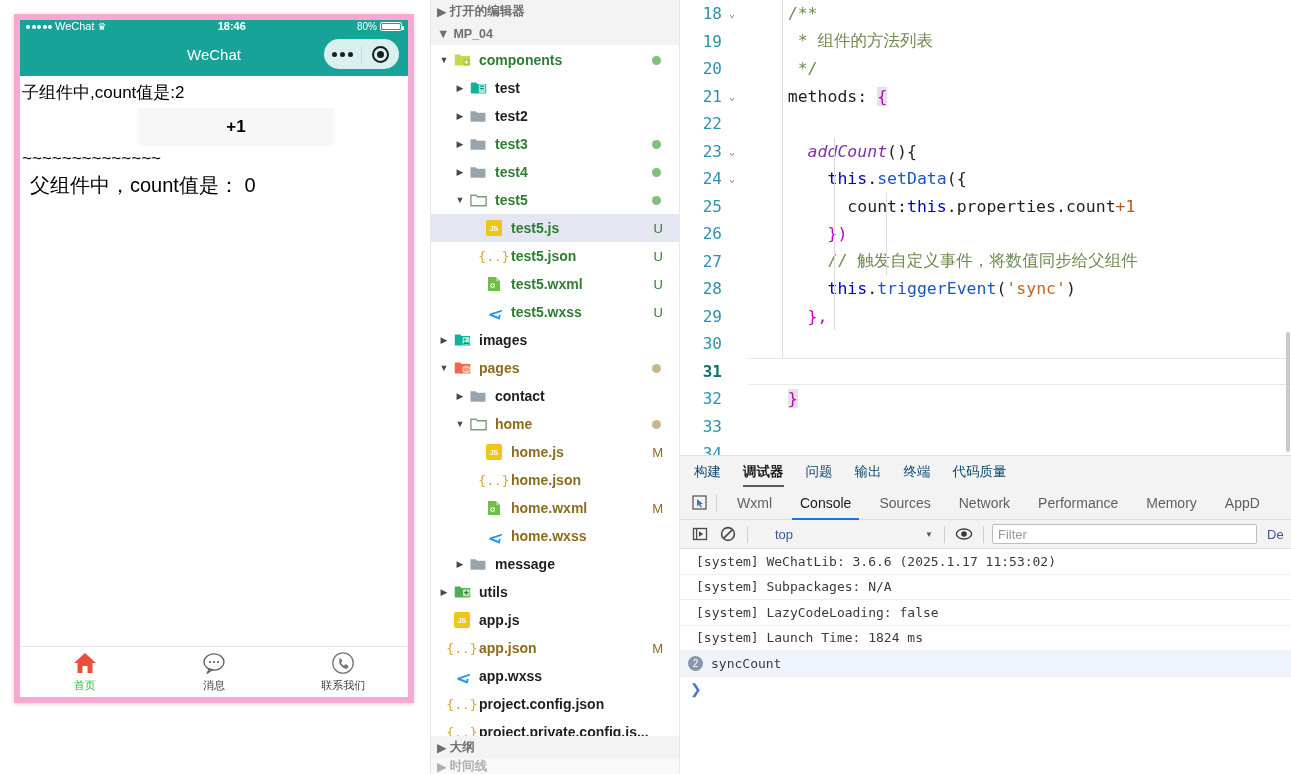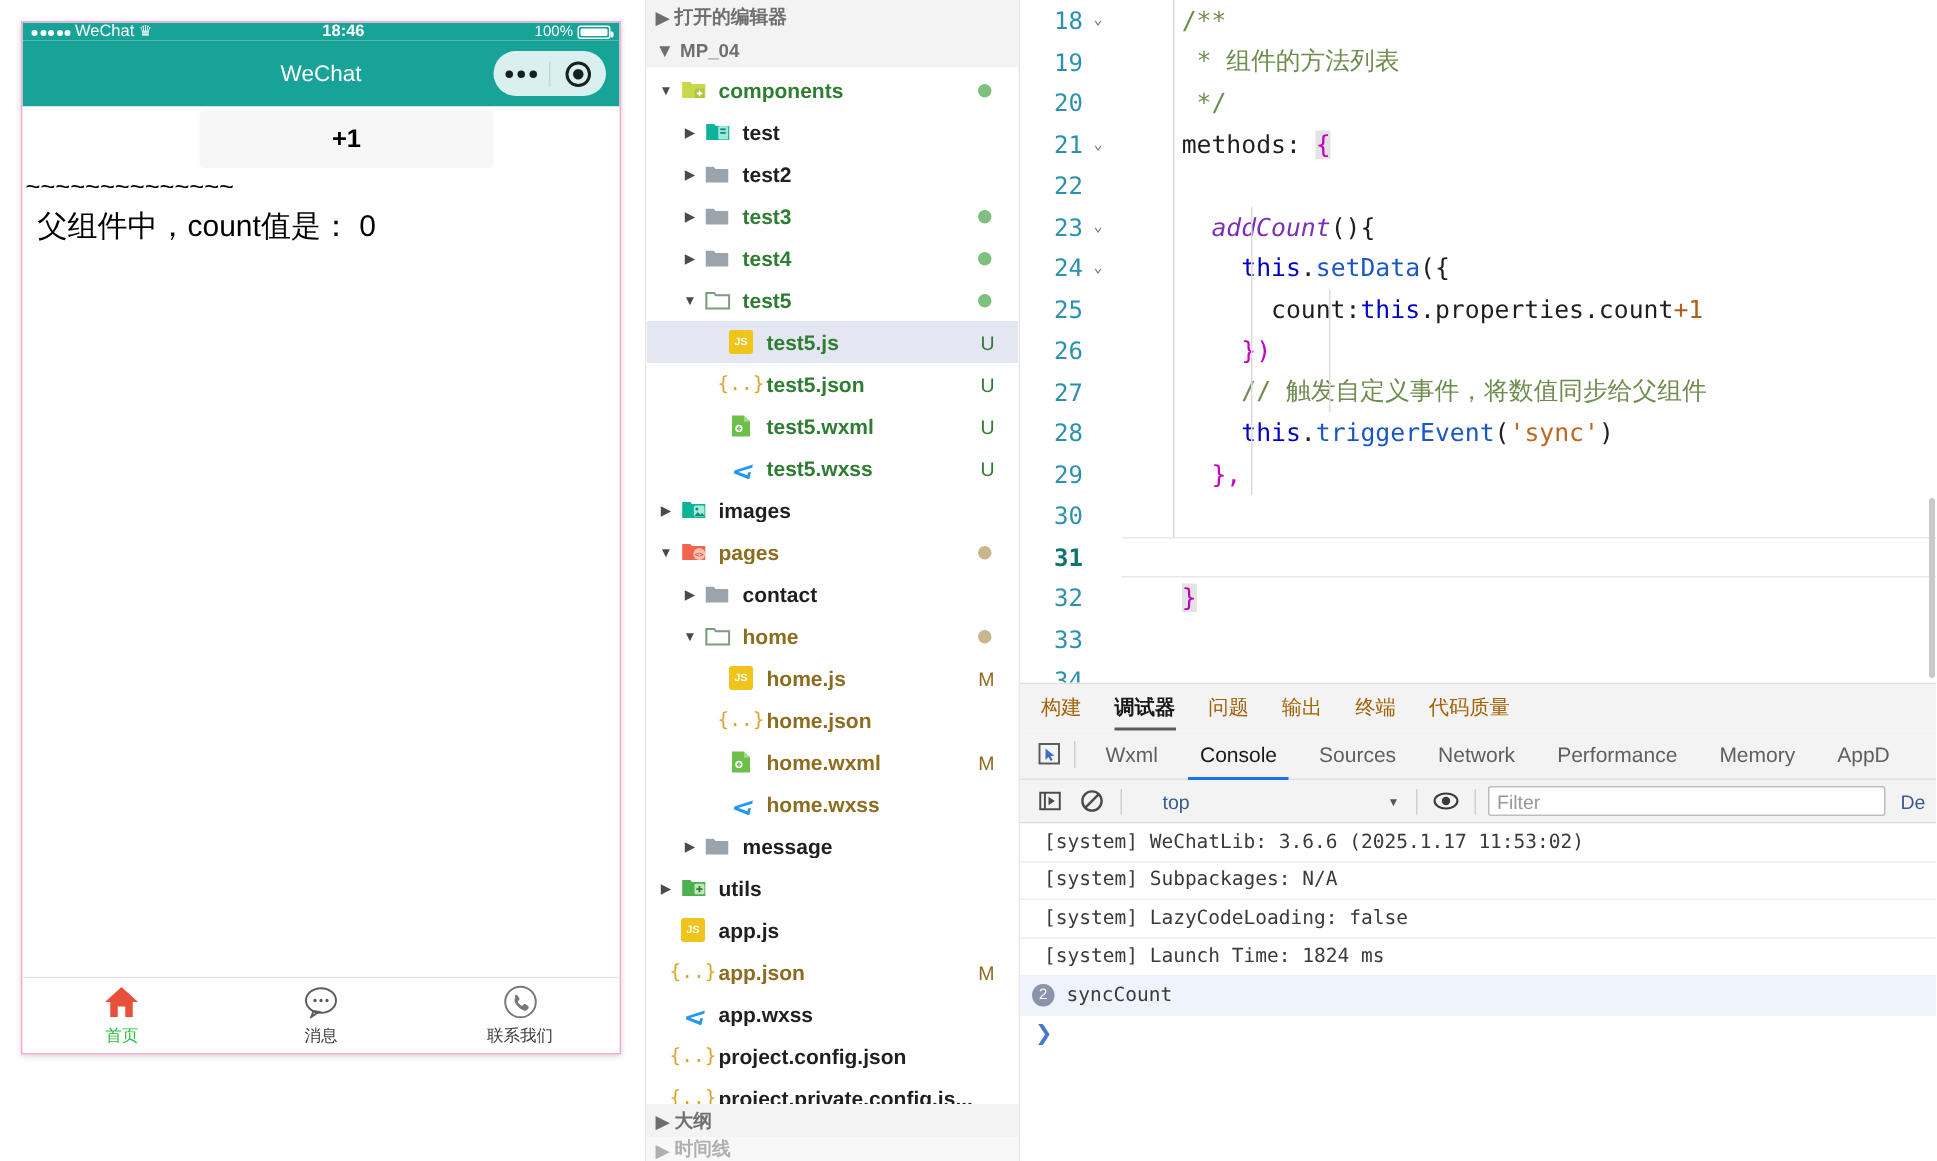--- a/index.html
+++ b/index.html
@@ -10,21 +10,21 @@
     overflow: hidden;
   }
   #app { position: relative; width: 1291px; height: 774px; display: flex; }
 
   
   .sim-col { width: 430px; height: 774px; position: relative; background: #fff; }
   .sim-phone {
     position: absolute; left: 14px; top: 14px;
     width: 400px; height: 689px;
     background: #fff;
-    border: 1px solid #f9a8d4;
+    border: 6px solid #f9a8d4;
     box-shadow: 0 1px 4px rgba(0,0,0,.18);
     display: flex; flex-direction: column;
     overflow: hidden;
   }
   .sim-statusbar {
     height: 12px; background: #17a398; color: #fff;
     display: flex; align-items: flex-end; justify-content: space-between;
     padding: 0 6px; font-size: 11px; line-height: 11px;
     position: relative; overflow: hidden;
   }
@@ -148,21 +148,21 @@
   .tok-num { color: #b35a18; }
   .tok-str { color: #c0661f; }
   .tok-brace{ color: #c000c0; }
   .brace-hl { background: #e3e3e3; }
 
   .dev { flex: 1; display: flex; flex-direction: column; border-top: 1px solid #e0e0e0; background: #fff; overflow: hidden; }
   .dev-tabs {
     height: 31px; background: #f3f3f3; display: flex; align-items: flex-end;
     padding-left: 14px; gap: 22px; flex: none;
   }
-  .dev-tab { font-size: 13.5px; color: #a16207; padding-bottom: 6px; cursor: pointer; position: relative; }
+  .dev-tab { font-size: 13.5px; color: #0c4a6e; padding-bottom: 6px; cursor: pointer; position: relative; }
   .dev-tab.active { color: #1a1a1a; font-weight: bold; }
   .dev-tab.active::after { content: ""; position: absolute; left: 0; right: 0; bottom: 0; height: 2px; background: #5c5c5c; }
 
   .dt-tabs {
     height: 33px; background: #f3f3f3; display: flex; align-items: center;
     border-bottom: 1px solid #dedede; padding-left: 6px; flex: none;
   }
   .dt-cursor { width: 28px; display: flex; align-items: center; justify-content: center; cursor: pointer; }
   .dt-sep { width: 1px; height: 18px; background: #cfcfcf; margin: 0 6px 0 2px; }
   .dt-tab {
@@ -225,21 +225,21 @@
               <i></i>
               <i></i>
               <i></i>
               <i></i>
             </span>
           <span class="sb-carrier">WeChat</span>
           <span class="sb-wifi">♛</span>
         </div>
         <div class="sb-time">18:46</div>
         <div class="sb-right">
-          <span>100%</span>
+          <span>80%</span>
           <span class="sb-batt">
               <i></i>
             </span>
         </div>
       </div>
 
       <div class="sim-navbar">
         <span>WeChat</span>
         <div class="sim-capsule">
           <span class="cap-dots">
@@ -250,20 +250,21 @@
           <span class="cap-sep"></span>
           <span class="cap-target">
               <span>
                 <i></i>
               </span>
             </span>
         </div>
       </div>
 
       <div class="sim-body">
+        <div class="child-text">子组件中,count值是:2</div>
         <button class="plus-btn">+1</button>
         <div class="wave-line">~~~~~~~~~~~~~~</div>
         <div class="parent-text">父组件中，count值是： 0</div>
       </div>
 
       <div class="sim-tabbar">
         <div class="tab-item active">
           <span class="tab-ico">
             <svg width="24" height="22" viewBox="0 0 24 22">
                 <path d="M12 1 L23 11 L19.5 11 L19.5 21 L14.5 21 L14.5 14 L9.5 14 L9.5 21 L4.5 21 L4.5 11 L1 11 Z" fill="#e8503a"></path>

